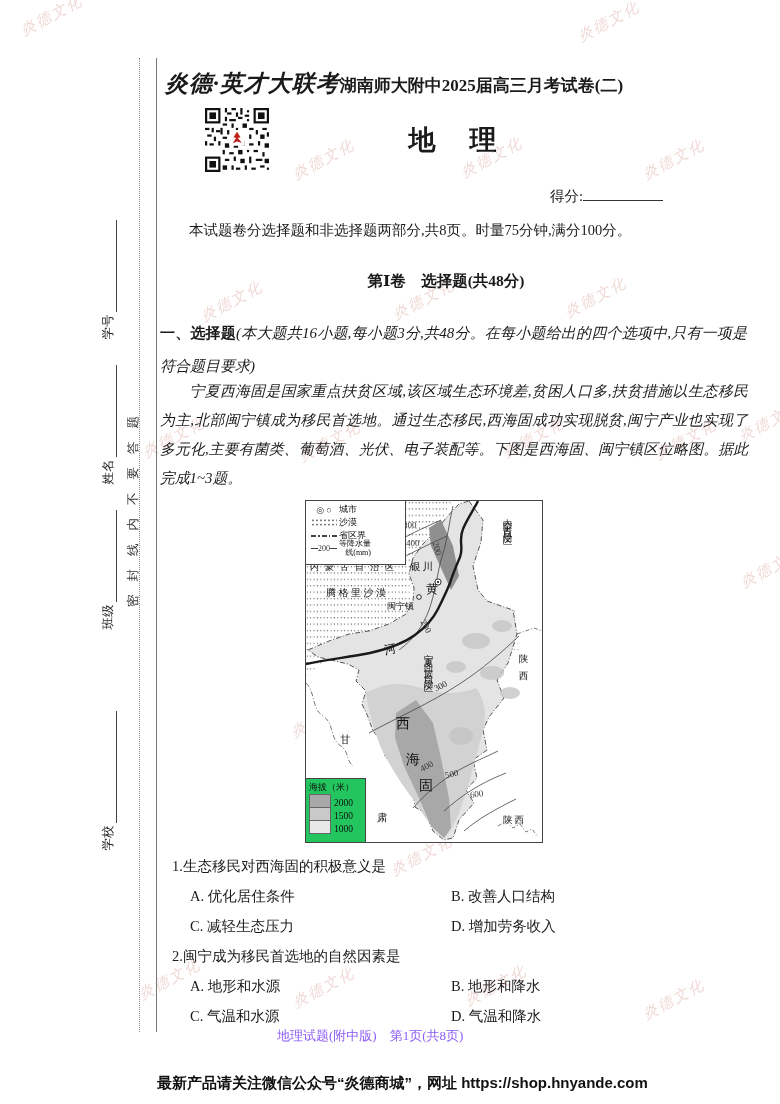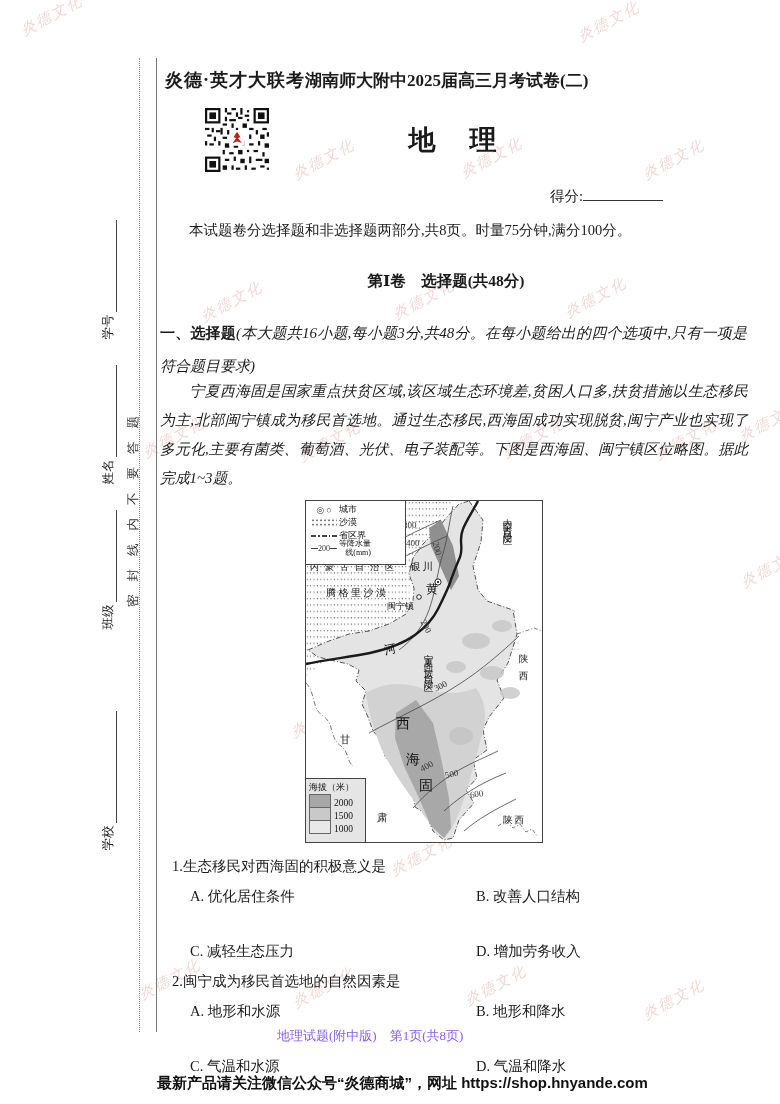--- a/index.html
+++ b/index.html
@@ -13,21 +13,21 @@
   .seal-solid{position:absolute;left:156px;top:58px;height:974px;border-left:1px solid #777;}
   .mfield{position:absolute;width:160px;height:18px;transform:rotate(-90deg);
           display:flex;align-items:flex-end;justify-content:center;font-size:12.5px;color:#222;
           white-space:nowrap;}
   .mfield .blank{display:inline-block;width:92px;border-bottom:1px solid #444;height:12px;margin-left:2px;}
   .mfield.long .blank{width:112px;}
   .sealtext{position:absolute;left:-7px;top:497px;width:280px;height:16px;transform:rotate(-90deg);
             text-align:center;font-size:12.5px;letter-spacing:13px;color:#333;white-space:nowrap;}
   
   .headline{position:absolute;left:165px;top:68px;white-space:nowrap;}
-  .brand{font-size:18px;font-weight:bold;letter-spacing:1px;}
+  .brand{font-size:23px;font-weight:bold;font-style:italic;letter-spacing:1px;}
   .examname{font-size:17px;font-weight:600;}
   .subject{position:absolute;left:160px;top:122px;width:585px;text-align:center;
            font-size:27px;font-weight:bold;letter-spacing:34px;text-indent:34px;}
   .scoreline{position:absolute;left:550px;top:186px;font-size:14.5px;font-weight:normal;}
   .scoreline .blank{display:inline-block;width:80px;border-bottom:1px solid #333;height:14px;}
   .notice{position:absolute;left:160px;top:218px;width:585px;font-size:14.5px;line-height:25px;text-indent:2em;}
   .sectitle{position:absolute;left:160px;top:271px;width:572px;text-align:center;
             font-size:15.5px;font-weight:bold;}
   .instruction{position:absolute;left:160px;top:317px;width:587px;font-size:15px;line-height:33px;text-align:justify;}
   .instruction b{font-style:normal;font-weight:bold;}
@@ -47,29 +47,29 @@
   .legrow{display:flex;align-items:center;height:13px;}
   .legsym{width:30px;flex:0 0 30px;display:flex;align-items:center;justify-content:center;color:#333;}
   .legsym .dots{width:26px;height:9px;background-image:radial-gradient(circle,#555 0.7px,transparent 1.1px);
                 background-size:4px 4.5px;}
   .legsym .dashdot{width:26px;height:2px;
       background:repeating-linear-gradient(90deg,#444 0 5px,transparent 5px 7px,#444 7px 8.5px,transparent 8.5px 10.5px);}
   .legsym .isoline{width:7px;border-top:1px solid #444;height:0;}
   .leglabel{font-size:9px;color:#111;}
   .leglabel.small{font-size:8px;line-height:8.5px;text-align:right;}
   .elev{position:absolute;left:0;bottom:0;width:60px;height:64px;border-top:1px solid #444;
-        border-right:1px solid #444;background:#e5e5e5;padding:2px 3px;box-sizing:border-box;z-index:3;}
+        border-right:1px solid #444;background:#22c55e;padding:2px 3px;box-sizing:border-box;z-index:3;}
   .elevtitle{font-size:9px;margin-bottom:1px;color:#111;}
   .elevrow{display:flex;align-items:flex-end;height:13px;}
   .swatch{width:20px;height:12px;border:0.5px solid #666;flex:0 0 20px;}
   .elevnum{font-size:9.5px;margin-left:3px;color:#111;}
   
   .questions{position:absolute;left:172px;top:851px;width:575px;font-size:14.5px;}
   .stem{height:30px;line-height:30px;}
-  .opts{display:grid;grid-template-columns:261px auto;padding-left:18px;gap:25px;}
+  .opts{display:grid;grid-template-columns:261px auto;padding-left:18px;}
   .opt{height:30px;line-height:30px;}
   
   .pagefoot{position:absolute;left:277px;top:1027px;font-size:13px;color:#8b5cf6;}
   .promo{position:absolute;left:157px;top:1074px;font-size:15px;font-weight:bold;
          font-family:"Liberation Sans","DejaVu Sans",sans-serif;color:#111;}
 </style>
 </head>
 <body>
 
 <div class="wm" style="left:18px;top:6px">炎德文化</div>

